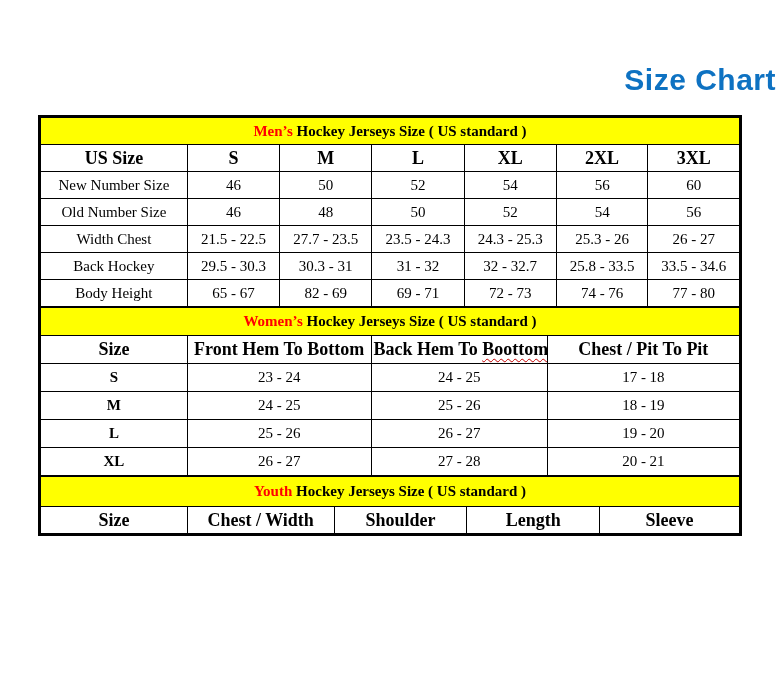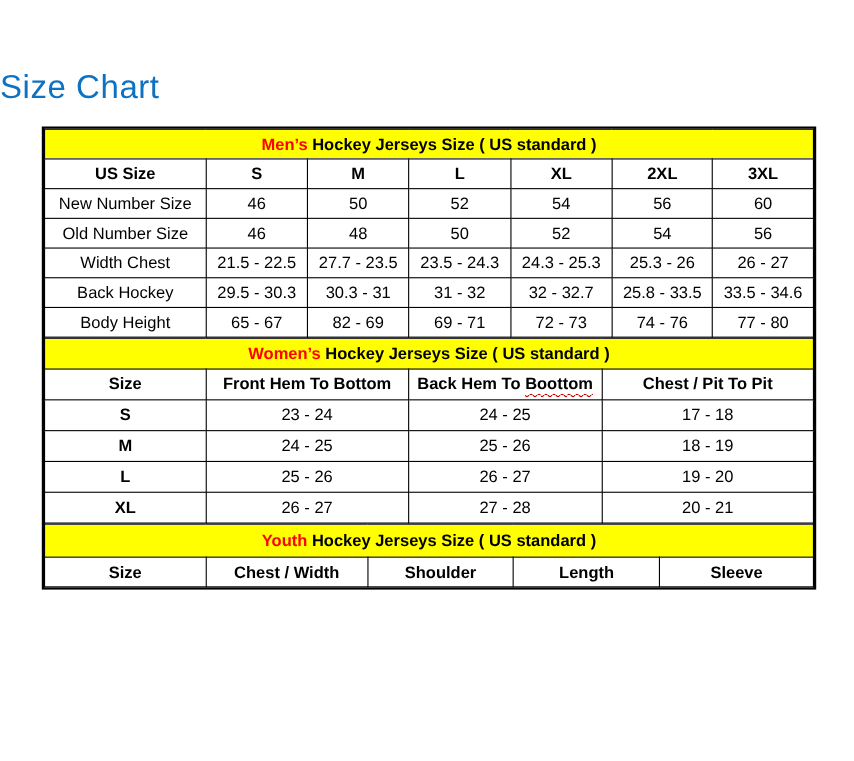--- a/index.html
+++ b/index.html
@@ -9,43 +9,43 @@
     --squiggle-red:#C00000;
     --border-black:#000000;
   }
   html,body{margin:0;padding:0;}
   body{
     width:776px;height:692px;background:#ffffff;
     font-family:"Liberation Sans",sans-serif;color:#000;
     overflow:hidden;
   }
   .title{
-    padding-top:62px;text-align:left;
-    font-size:30px;font-weight:400;color:var(--title-blue);
+    padding-top:62px;text-align:right;
+    font-size:30px;font-weight:700;color:var(--title-blue);
     line-height:36px;letter-spacing:0.5px;
   }
   #tables{
     margin:17px auto 0 38px;width:704px;
     border:2px solid var(--border-black);
     box-sizing:border-box;
   }
   table.size-table{
-    width:100%;border-collapse:collapse;table-layout:fixed;
+    width:100%;border-collapse:collapse;table-layout:fixed;font-family:Liberation Serif, serif;
   }
   table.size-table td, table.size-table th{
     border:1px solid var(--border-black);
     text-align:center;vertical-align:middle;
     padding:0 2px;overflow:hidden;white-space:nowrap;
   }
   td.banner{
     background:var(--banner-yellow);
     font-weight:700;font-size:17px;height:38px;
   }
   td.banner .hl{color:var(--highlight-red);}
-  table.size-table th{font-weight:700;font-size:15px;height:26px;}
+  table.size-table th{font-weight:700;font-size:18px;height:26px;}
   table.size-table td{font-size:15px;height:26px;}
   table.womens td, table.womens th{height:27px;}
   table.youth td{height:29px;margin-top:43px;}
   .womens td.rowlabel, .youth td.rowlabel{font-weight:700;}
   .misspelled{
     text-decoration:underline;
     text-decoration-style:wavy;
     text-decoration-color:var(--squiggle-red);
     text-decoration-thickness:1px;
     text-underline-offset:3px;

